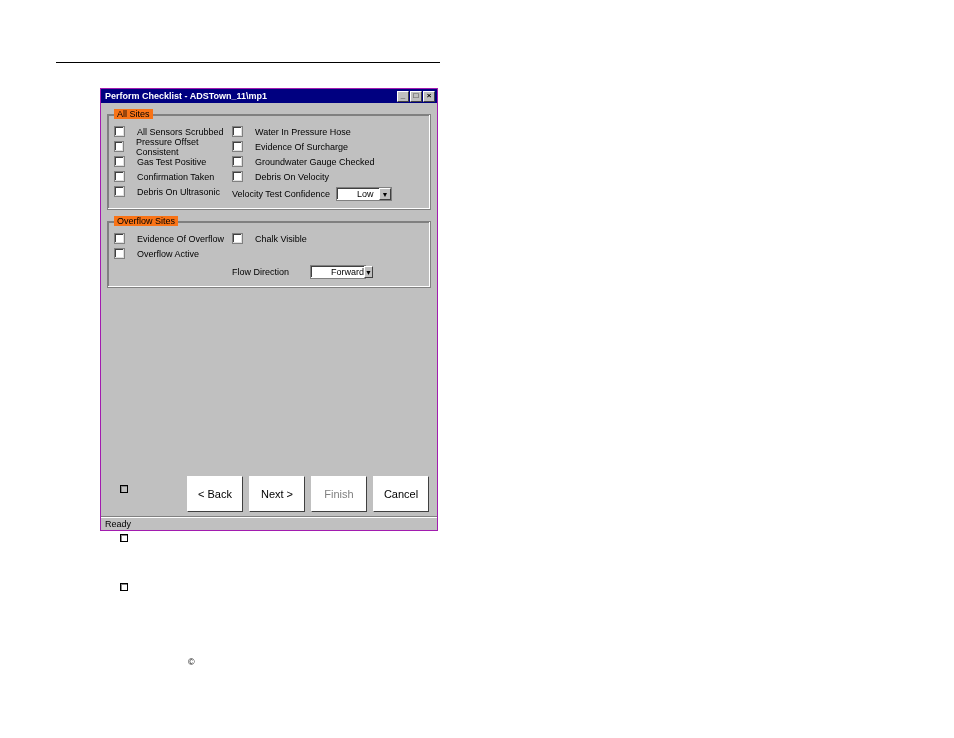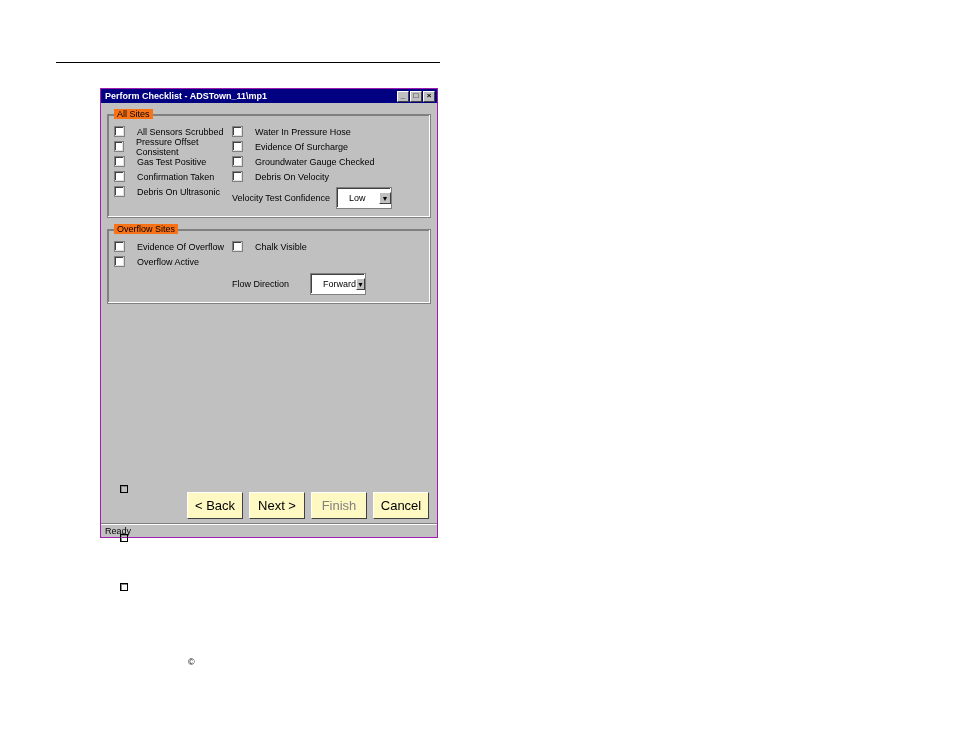--- a/index.html
+++ b/index.html
@@ -80,46 +80,46 @@
     width: 11px; height: 11px;
     background: #fff;
     border: 1px solid #808080;
     box-shadow: inset -1px -1px 0 #dfdfdf, inset 1px 1px 0 #404040;
   }
   .inline-label {
     font-size: 9px; color: #000;
   }
   .select {
     width: 56px;
-    height: 22px;
+    height: 14px;
     background: #fff;
     border: 1px solid #808080;
     box-shadow: inset -1px -1px 0 #fff, inset 1px 1px 0 #404040;
     display: flex; align-items: center; justify-content: space-between;
-    font-size: 9px; padding-left: 12px;
+    font-size: 9px; padding-left: 20px;
   }
   .select .arrow {
     width: 12px; height: 12px;
     background: #c0c0c0;
     border: 1px solid #fff;
     border-right-color:#404040; border-bottom-color:#404040;
     display:flex;align-items:center;justify-content:center;
     font-size:7px;
   }
   .spacer-flex { height: 180px; }
   .btnrow {
     display: flex; justify-content: flex-end; gap: 6px;
     padding: 2px 2px 0 2px;
   }
   .btn {
-    width: 56px; height: 27px;
-    background: #fef9c3;
+    width: 56px; height: 36px;
+    background: #ffffff;
     border: 1px solid #fff;
     border-right-color:#404040; border-bottom-color:#404040;
-    font-size: 13px;
+    font-size: 11px;
     display:flex;align-items:center;justify-content:center;
     color:#000;
   }
   .btn.disabled { color:#808080; }
   .statusbar {
     border-top: 1px solid #808080;
     box-shadow: inset 0 1px 0 #fff;
     padding: 2px 4px;
     font-size: 9px;
     background:#c0c0c0;

